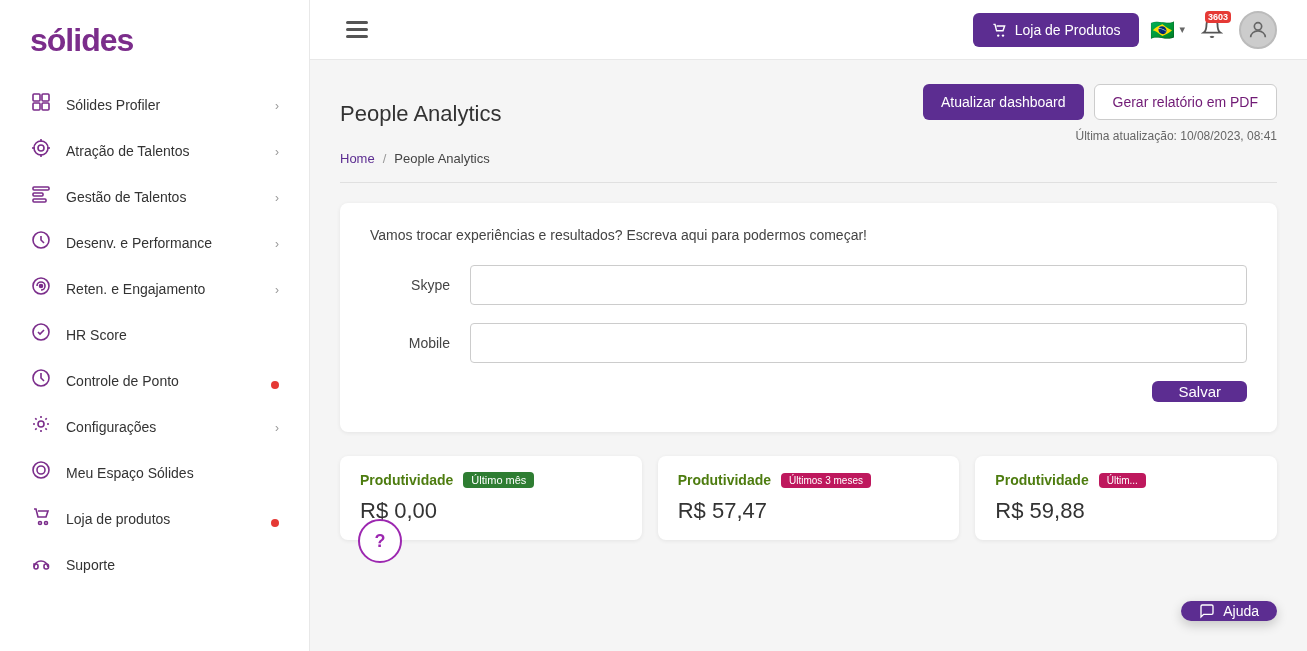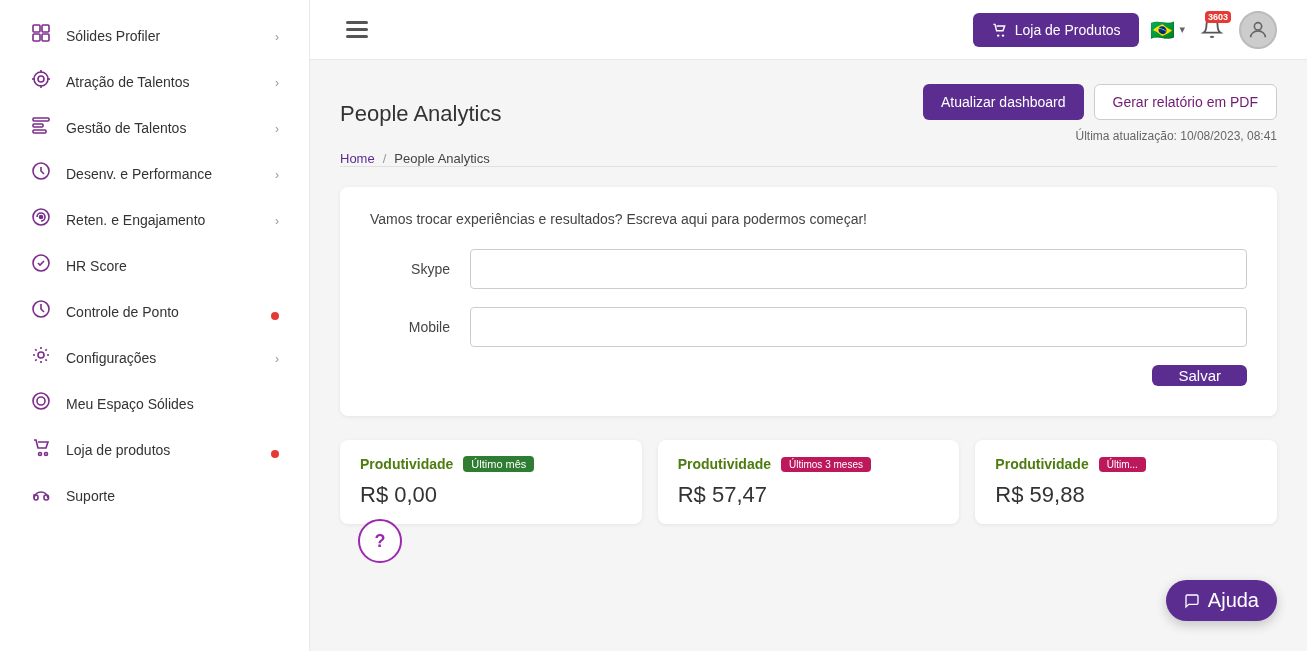--- a/index.html
+++ b/index.html
@@ -213,20 +213,21 @@
       color: #666;
     }
 
     
     .breadcrumb {
       display: flex;
       align-items: center;
       gap: 8px;
       font-size: 13px;
       margin-bottom: 20px;
+      padding-bottom: 16px;
       border-bottom: 1px solid #e0e0e0;
     }
     .breadcrumb-link { color: #5c2d91; cursor: pointer; }
     .breadcrumb-sep { color: #999; }
     .breadcrumb-current { color: #444; }
 
     
     .form-card {
       background: #fff;
       border-radius: 8px;
@@ -322,22 +323,22 @@
 
     
     .help-fab {
       position: fixed;
       bottom: 30px;
       right: 30px;
       background: #5c2d91;
       color: #fff;
       border: none;
       border-radius: 24px;
-      padding: 9px 18px;
-      font-size: 20px;
+      padding: 2px 18px;
+      font-size: 14px;
       cursor: pointer;
       display: flex;
       align-items: center;
       gap: 8px;
       box-shadow: 0 4px 12px rgba(0,0,0,0.2);
     }
 
     
     .question-bubble {
       width: 44px;
@@ -354,20 +355,23 @@
       position: absolute;
       left: 358px;
       bottom: 88px;
       cursor: pointer;
     }
   </style>
 </head>
 <body>
 
 <nav class="sidebar">
+  <div class="logo-area">
+    <span class="logo-text">sólides</span>
+  </div>
   <ul class="nav-items">
 
     <li class="nav-item">
       <span class="nav-icon">
         <svg viewBox="0 0 20 20" fill="none" stroke="#7b2d8b" stroke-width="1.6">
           <rect x="2" y="2" width="7" height="7" rx="1"></rect>
           <rect x="11" y="2" width="7" height="7" rx="1"></rect>
           <rect x="2" y="11" width="7" height="7" rx="1"></rect>
           <rect x="11" y="11" width="7" height="7" rx="1"></rect>
         </svg>

